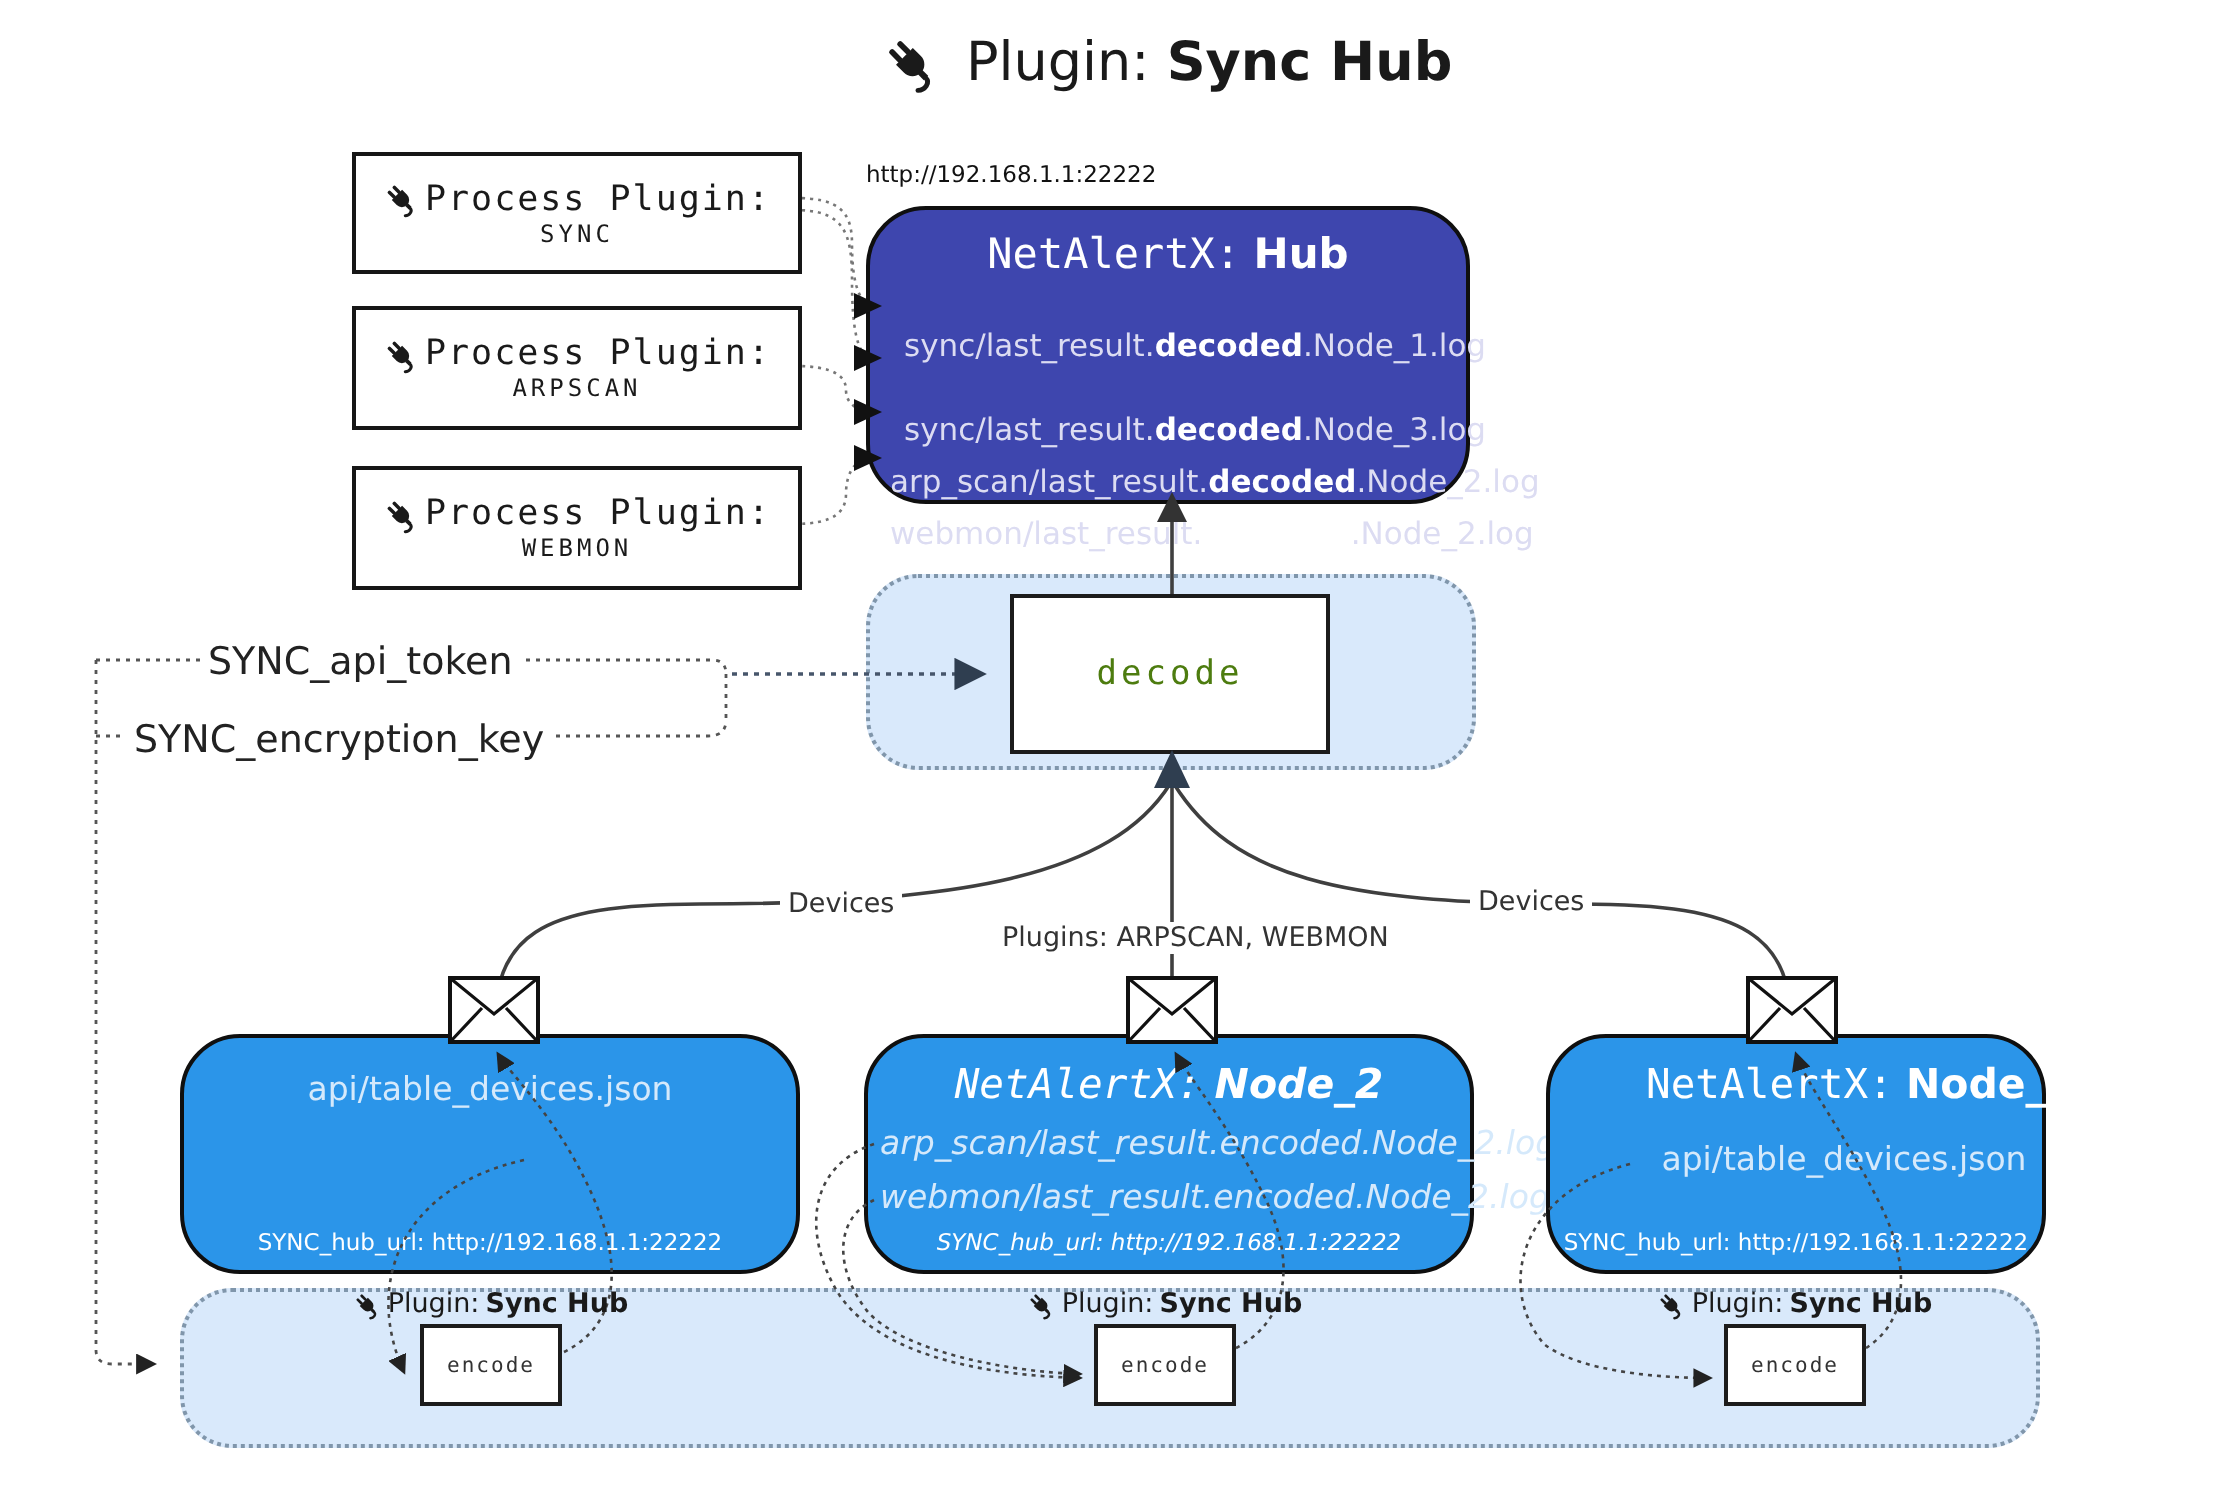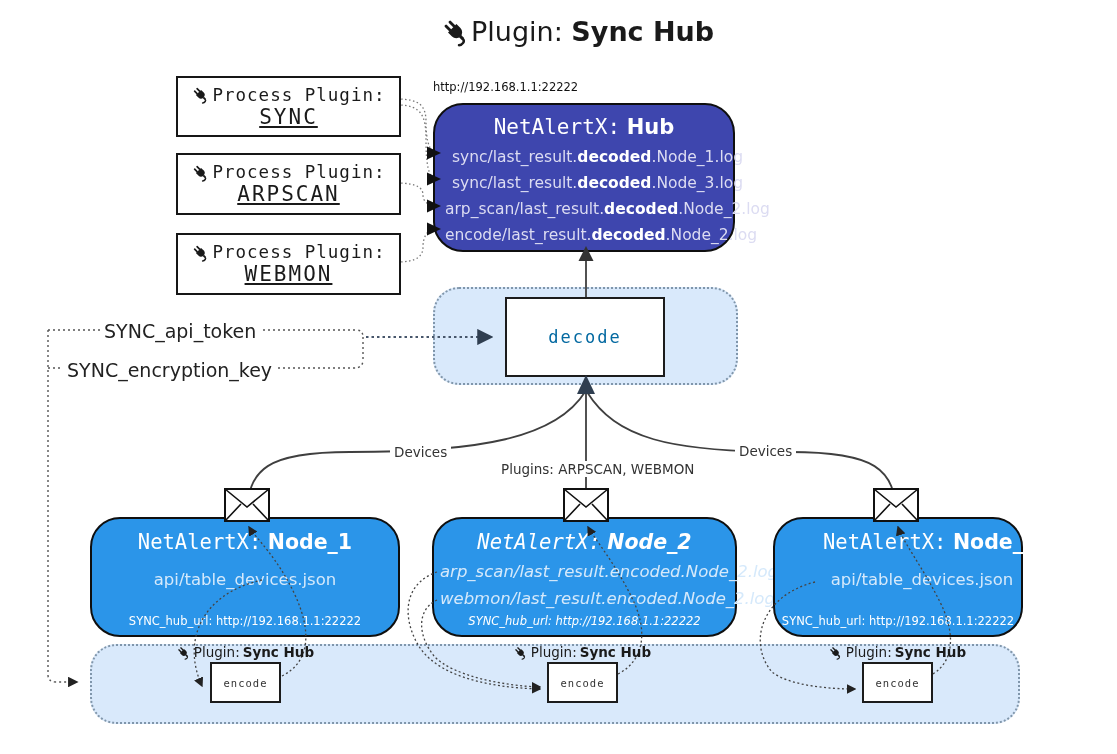--- a/index.html
+++ b/index.html
@@ -5,49 +5,49 @@
   html,body{margin:0;padding:0;background:#fff;}
   #canvas{position:relative;width:1117px;height:754px;background:#fff;overflow:hidden;
           font-family:"DejaVu Sans",sans-serif;color:#1a1a1a;}
   .abs{position:absolute;}
   .mono{font-family:"DejaVu Sans Mono",monospace;}
   svg.layer{position:absolute;left:0;top:0;width:1117px;height:754px;pointer-events:none;}
   #svg-under{z-index:1;}
   #svg-over{z-index:4;}
 
   
-  .title-bar{left:440px;top:16px;display:flex;align-items:center;gap:0;z-index:5;}
+  .title-bar{left:440px;top:16px;display:flex;align-items:center;gap:12px;z-index:5;}
   .title-bar .t{font-size:27px;color:#1a1a1a;}
   .title-bar .t b{font-weight:700;}
 
   
   .pbox{width:221px;left:176px;background:#fff;border:2px solid #161616;z-index:2;
         display:flex;flex-direction:column;align-items:center;justify-content:center;}
   .pbox .l1{display:flex;align-items:center;gap:2px;font-size:17.5px;letter-spacing:1px;}
-  .pbox .l2{font-size:21px;letter-spacing:2px;margin-top:0;text-decoration:underline;}
+  .pbox .l2{font-size:12px;letter-spacing:2px;margin-top:0;}
 
   
   .hub-url{left:433px;top:80px;width:302px;text-align:left;font-size:11.5px;color:#111;z-index:3;}
   .hub{left:433px;top:103px;width:302px;height:149px;background:#3e46ae;border:2.5px solid #0f0f0f;
        border-radius:30px;z-index:2;box-sizing:border-box;}
   .hub-title{margin-top:10px;text-align:center;color:#fff;font-size:21px;}
   .hub-title .nm{font-family:"DejaVu Sans",sans-serif;font-weight:700;}
   .hub-logs{position:absolute;left:10px;right:4px;top:39px;}
   .hub-log{height:26px;line-height:26px;font-size:15.5px;color:#dcdcf2;white-space:nowrap;}
-  .hub-log.ind{padding-left:7px;}
+  .hub-log.ind{padding-left:7px;margin-top:16px;}
   .hub-log b{color:#fff;font-weight:700;}
 
   
   .panel{background:#d9e9fb;border:2px dotted #8096ab;border-radius:26px;z-index:2;box-sizing:border-box;}
   #decode-container{left:433px;top:287px;width:305px;height:98px;}
   #encode-bar{left:90px;top:644px;width:930px;height:80px;}
 
   .iobox{background:#fff;border:2px solid #1c1c1c;z-index:3;display:flex;align-items:center;
          justify-content:center;box-sizing:border-box;}
-  #decode-box{left:505px;top:297px;width:160px;height:80px;font-size:17px;letter-spacing:2px;color:#0369a1;}
+  #decode-box{left:505px;top:297px;width:160px;height:80px;font-size:17px;letter-spacing:2px;color:#4d7c0f;}
   .encode-box{width:71px;height:41px;top:662px;font-size:10.5px;letter-spacing:1px;color:#333;}
 
   
   .edge-label{z-index:5;background:#fff;padding:0 4px;font-size:13.5px;color:#333;white-space:nowrap;}
   .token-label{z-index:5;background:#fff;padding:0 4px;font-size:19px;color:#222;white-space:nowrap;}
 
   
   .node{background:#2b95e9;border:2.5px solid #0f0f0f;border-radius:30px;top:517px;height:120px;
         z-index:2;box-sizing:border-box;}
   .node-title{margin-top:11px;text-align:center;color:#fff;font-size:20.5px;white-space:nowrap;}
@@ -148,35 +148,34 @@
     <div class="l2 mono">WEBMON</div>
   </div>
 
   <div class="abs hub-url">http://192.168.1.1:22222</div>
   <div class="abs hub">
     <div class="hub-title"><span class="mono">NetAlertX:</span> <span class="nm">Hub</span></div>
     <div class="hub-logs">
       <div class="hub-log ind"><span>sync/last_result.</span><b>decoded</b><span>.Node_1.log</span></div>
       <div class="hub-log ind"><span>sync/last_result.</span><b>decoded</b><span>.Node_3.log</span></div>
       <div class="hub-log"><span>arp_scan/last_result.</span><b>decoded</b><span>.Node_2.log</span></div>
-      <div class="hub-log"><span>encode/last_result.</span><b>decoded</b><span>.Node_2.log</span></div>
+      <div class="hub-log"><span>webmon/last_result.</span><b>decoded</b><span>.Node_2.log</span></div>
     </div>
   </div>
 
   <div class="abs panel" id="decode-container"></div>
   <div class="abs iobox mono" id="decode-box">decode</div>
 
   <div class="abs token-label" style="left:100px;top:320px;">SYNC_api_token</div>
   <div class="abs token-label" style="left:63px;top:359px;">SYNC_encryption_key</div>
   <div class="abs edge-label" style="left:390px;top:444px;">Devices</div>
   <div class="abs edge-label" style="left:735px;top:443px;">Devices</div>
   <div class="abs edge-label" style="left:497px;top:461px;">Plugins: ARPSCAN, WEBMON</div>
 
   <div class="abs node" style="left:90px;width:310px;">
-    <div class="node-title"><span class="mono">NetAlertX:</span> <span class="nm">Node_1</span></div>
     <div class="node-line center">api/table_devices.json</div>
     <div class="node-url">SYNC_hub_url: http://192.168.1.1:22222</div>
   </div>
   <div class="abs node" style="left:432px;width:305px;font-style:italic;">
     <div class="node-title"><span class="mono">NetAlertX:</span> <span class="nm">Node_2</span></div>
     <div class="node-lines-left">
       <div class="node-line">arp_scan/last_result.encoded.Node_2.log</div>
       <div class="node-line">webmon/last_result.encoded.Node_2.log</div>
     </div>
     <div class="node-url">SYNC_hub_url: http://192.168.1.1:22222</div>

